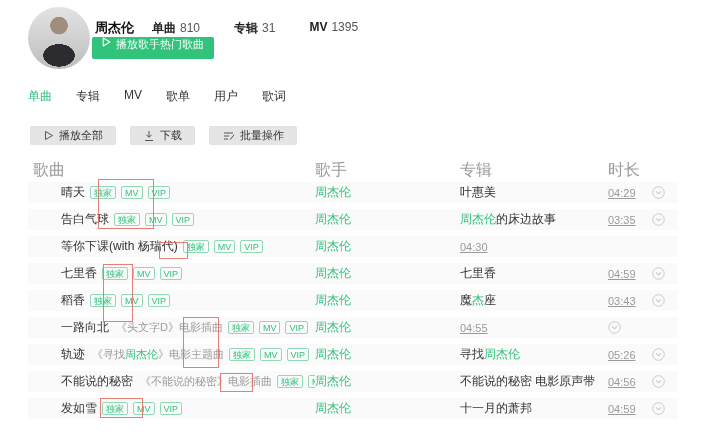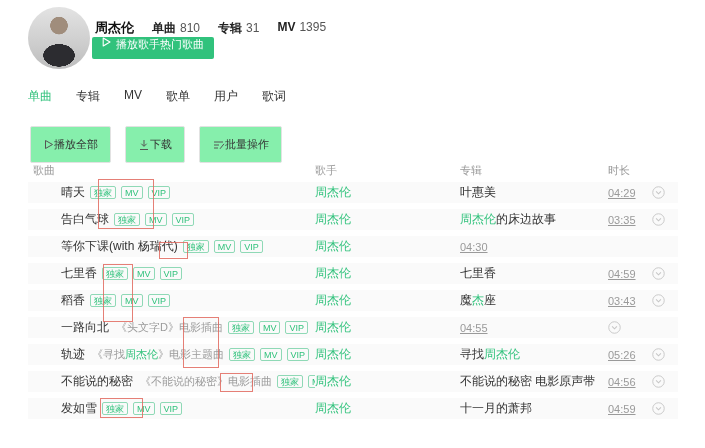--- a/index.html
+++ b/index.html
@@ -22,29 +22,29 @@
   .play-hot-btn { position:absolute; left:92px; top:37px; height:22px; display:flex; align-items:flex-start; gap:5px;
     padding:0 10px; background:#31c27c; color:#fff; font-size:11px; border:none; border-radius:2px; cursor:pointer; }
 
   
   .tabs { position:absolute; left:28px; top:88px; display:flex; gap:24px; font-size:12px; }
   .tab { color:#333; cursor:pointer; }
   .tab.active { color:#31c27c; }
 
   
   .toolbar { position:absolute; left:30px; top:126px; display:flex; gap:14px; }
-  .tool-btn { display:flex; align-items:center; height:37px; padding:0 12px; background:#86efac;
+  .tool-btn { display:flex; align-items:center; gap:5px; height:19px; padding:0 12px; background:#e5e5e5;
     border:1px solid #e2e2e2; border-radius:2px; font-size:11px; color:#333; cursor:pointer; }
   .tool-btn svg { display:block; }
 
   
   .table { position:absolute; left:0; top:158px; width:705px; }
   .thead, .row { display:grid; grid-template-columns:282px 145px 148px 44px 26px; align-items:center;
     margin-left:28px; padding-left:5px; width:650px; }
-  .thead { height:24px; font-size:11px; color:#9a9a9a; }
+  .thead { height:24px; font-size:16px; color:#9a9a9a; }
   .row { height:21px; margin-bottom:6px; background:#fafafa; font-size:12px; }
   .song-cell { display:flex; align-items:center; white-space:nowrap; overflow:hidden;padding-left:28px; }
   .song-title { color:#333; cursor:pointer; }
   .song-subtitle { color:#9b9b9b; margin-left:7px; font-size:11px; }
   .badge { display:inline-block; margin-left:5px; padding:0 3px; height:13px; line-height:12px;
     font-size:9px; color:#31c27c; border:1px solid #8fd9b6; border-radius:2px; }
   .artist-cell { color:#31c27c; cursor:pointer; }
   .album-cell { color:#333; cursor:pointer; white-space:nowrap; overflow:hidden; }
   .hl { color:#31c27c; }
   .dur-cell { color:#9a9a9a; font-size:11px;text-decoration:underline; }
@@ -55,21 +55,21 @@
   .annotation { position:absolute; border:1px solid #e0695e; opacity:.85; pointer-events:none; }
 </style>
 </head>
 <body>
 
 <div class="page">
 
   <div class="avatar"></div>
   <div class="profile-line">
     <span class="artist-name">周杰伦</span>
-    <span class="stats" id="stats" style="display:flex;gap:18px;">
+    <span class="stats" id="stats" style="display:flex;gap:34px;">
         <span class="stat"><b>单曲</b><span>810</span></span>
         <span class="stat"><b>专辑</b><span>31</span></span>
         <span class="stat"><b>MV</b><span>1395</span></span>
       </span>
   </div>
   <button class="play-hot-btn">
     <span>
       <svg width="9" height="10" viewBox="0 0 9 10">
           <path d="M1.2 1l6.8 4-6.8 4z" fill="none" stroke="#fff" stroke-width="1.1" stroke-linejoin="round"></path>
         </svg>

